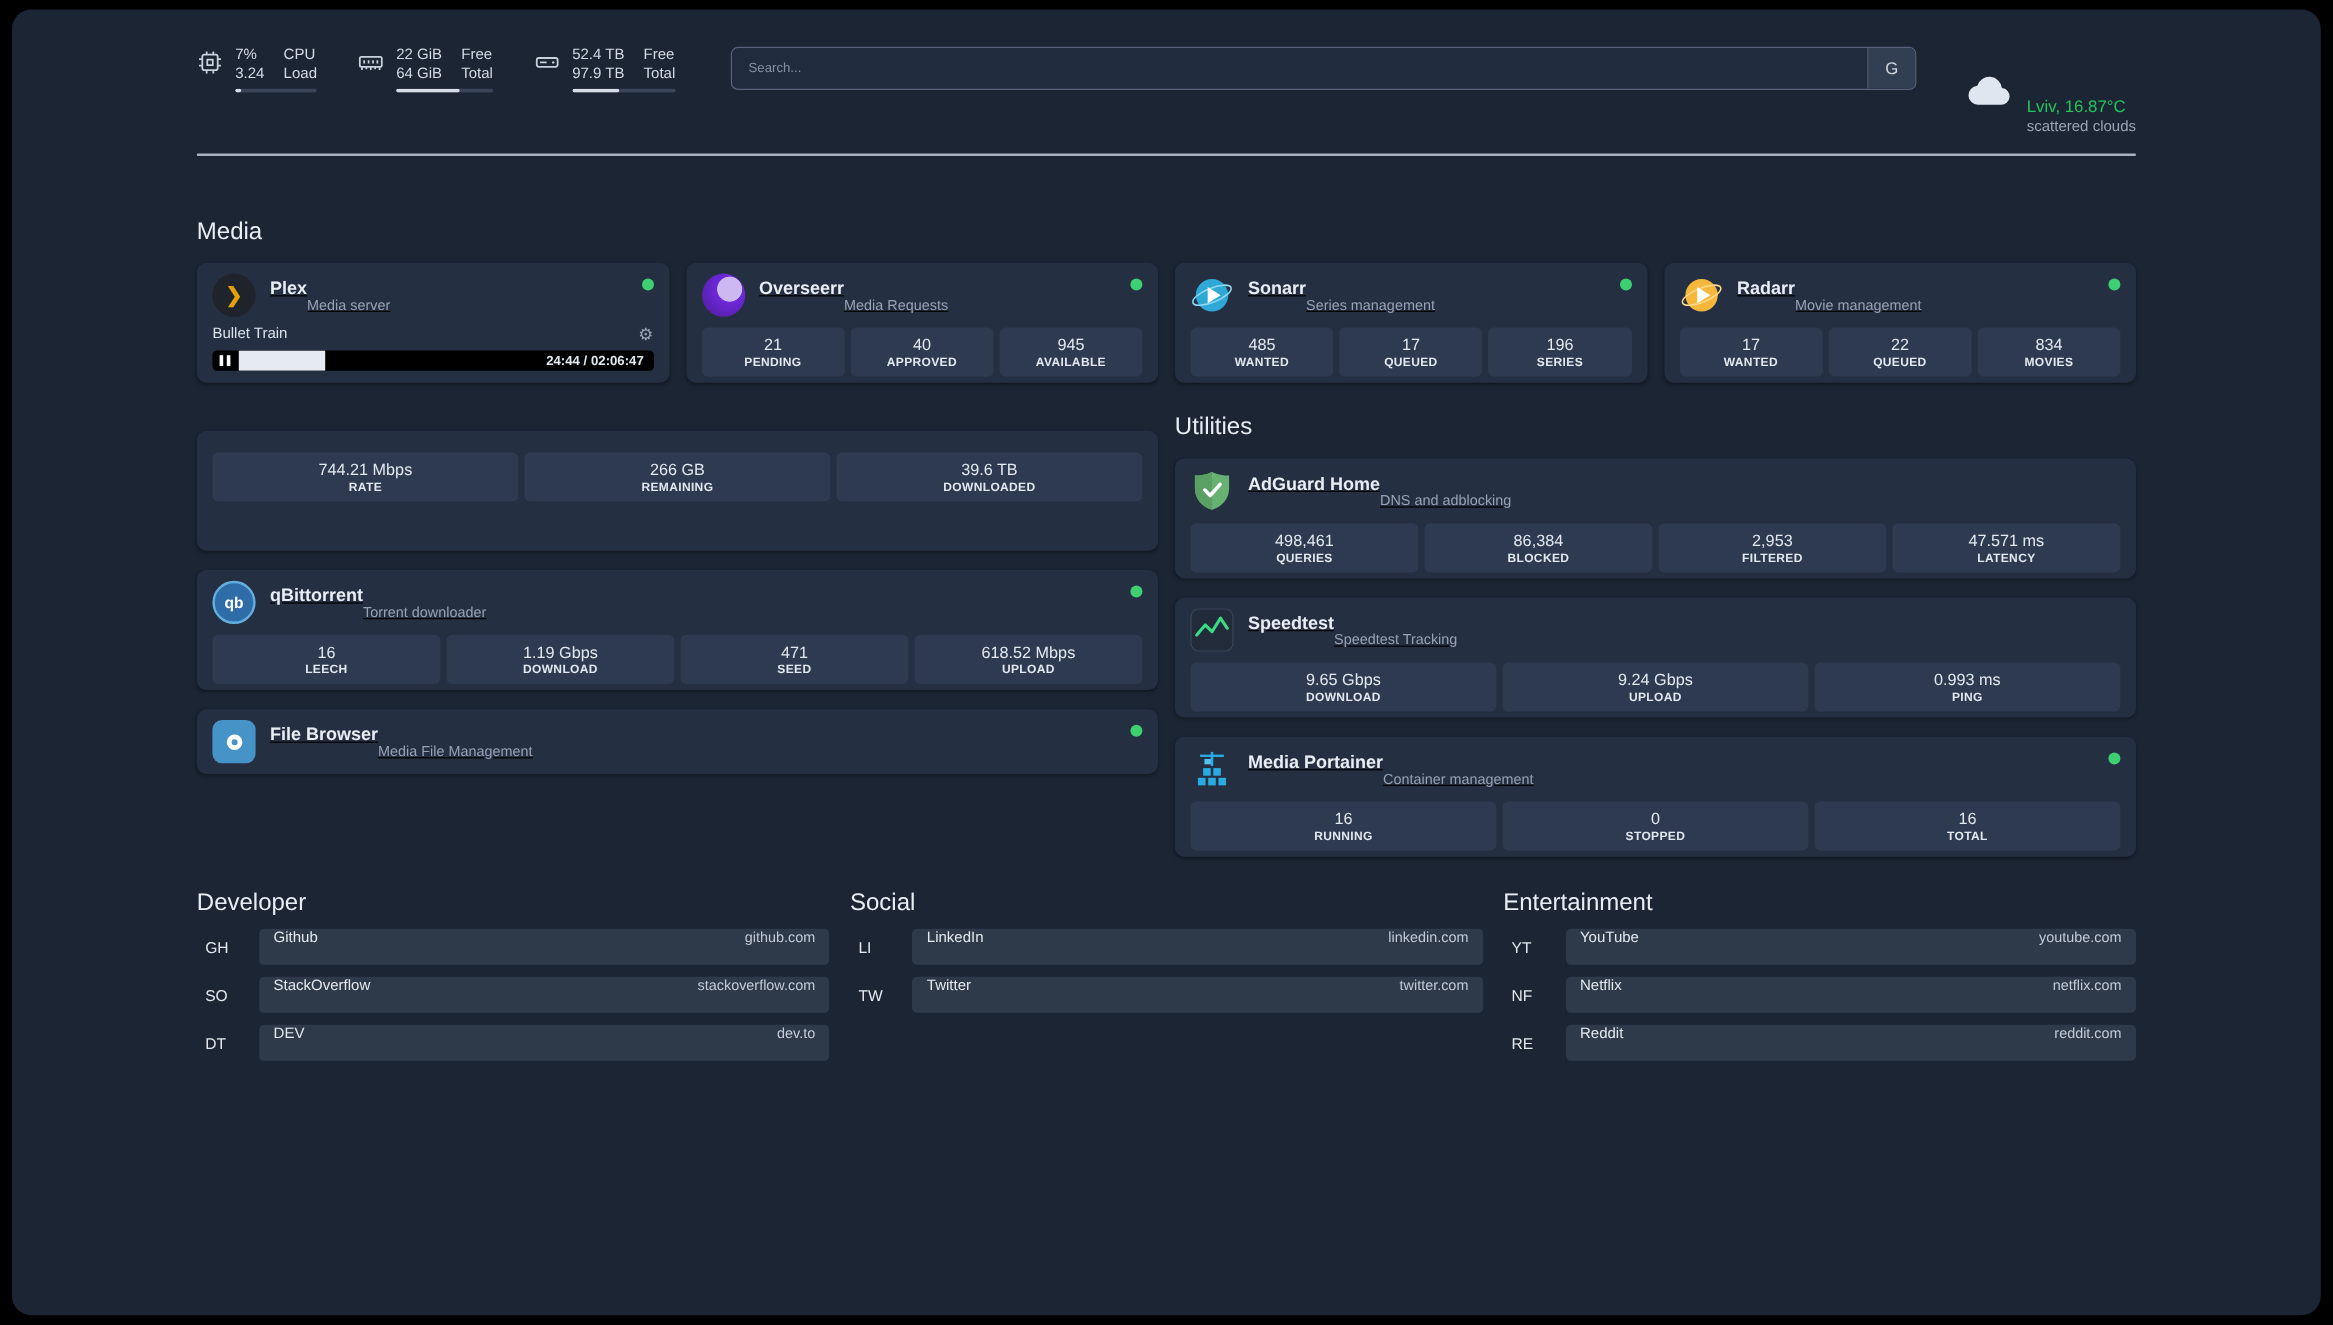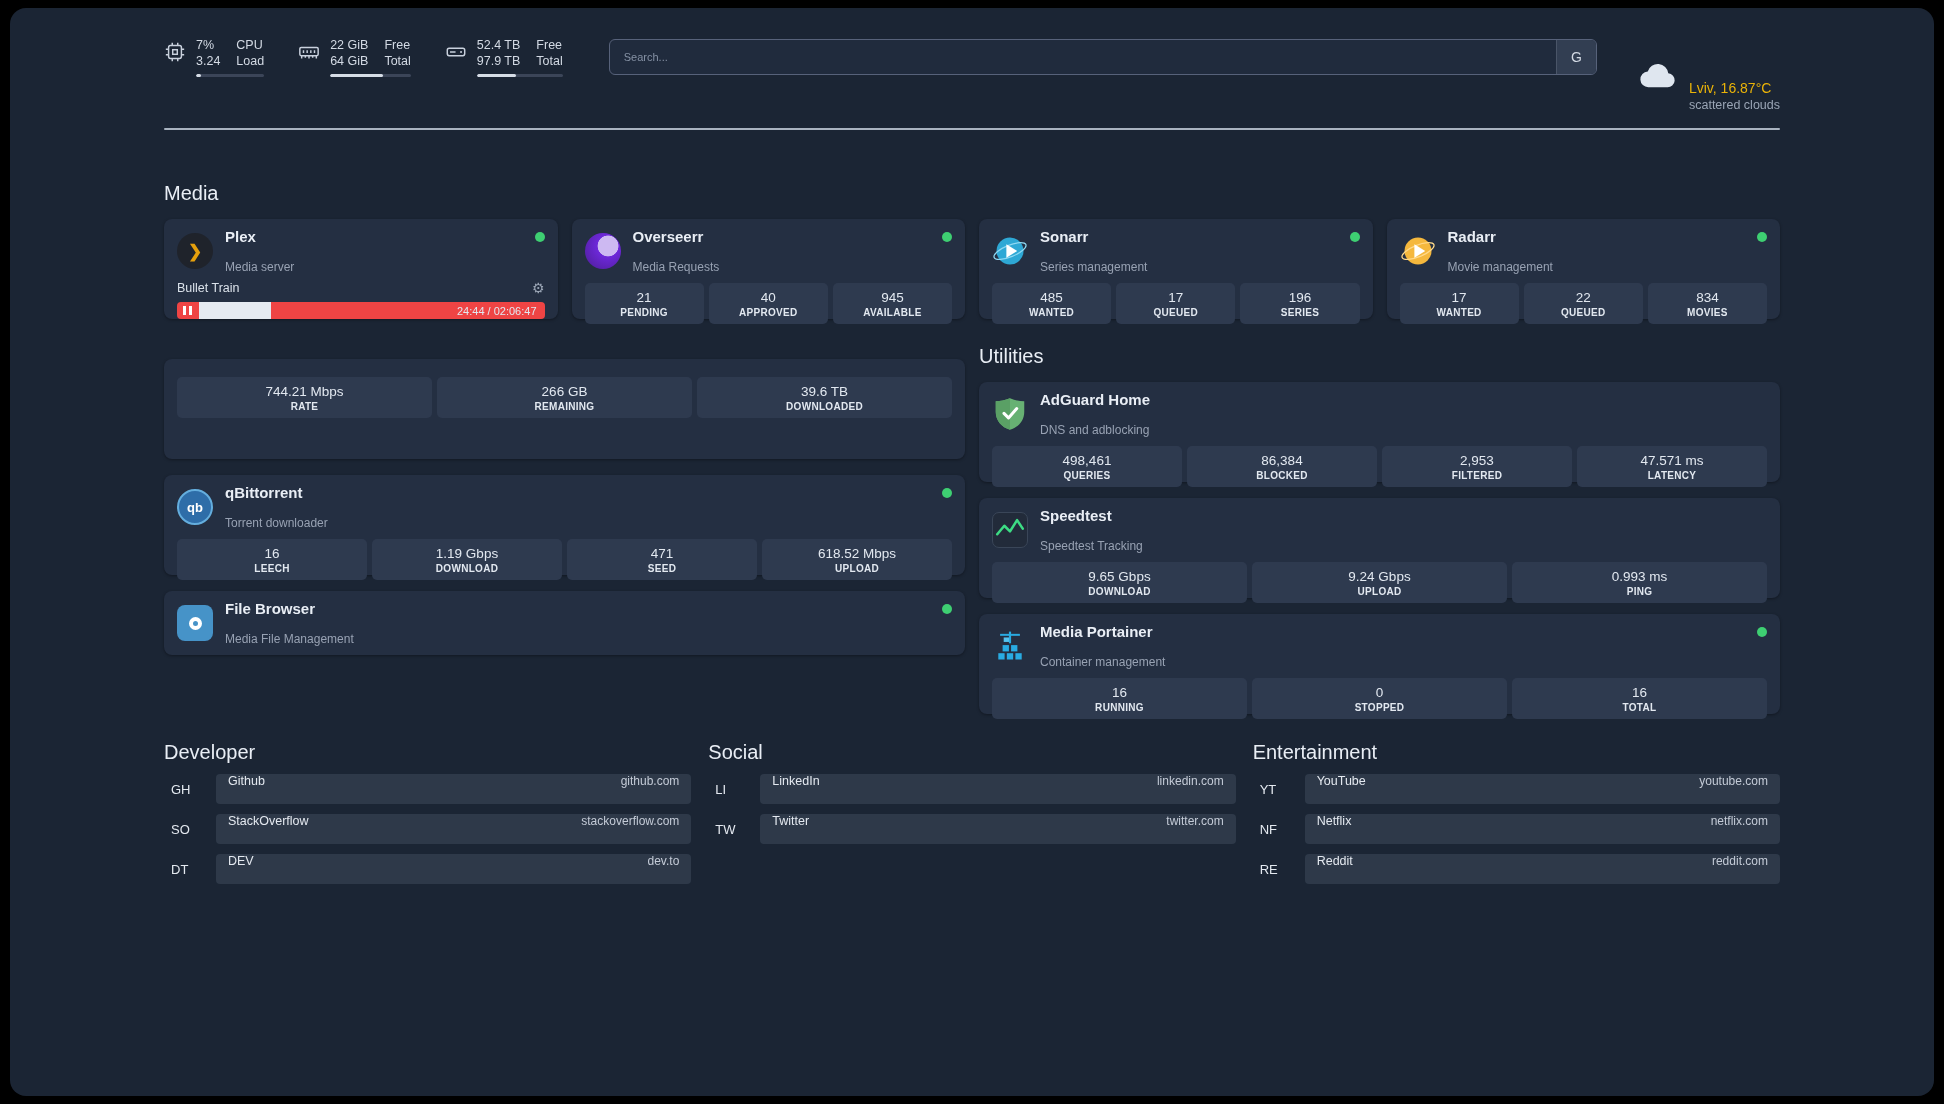--- a/index.html
+++ b/index.html
@@ -38,60 +38,60 @@
     font-family: "Liberation Sans", sans-serif;
   }
   .searchbar input::placeholder { color: #8591a4; }
   .search-provider {
     width: 40px; display: flex; align-items: center; justify-content: center;
     background: #323e52; color: #d2d9e3; font-size: 14px;
     border-left: 1px solid #4a5568; cursor: pointer;
   }
   .weather { display: flex; align-items: center; gap: 10px; }
   .weather svg { width: 42px; height: 42px; display: block; }
-  .weather-loc { font-size: 14px; color: #eab308; margin-top: 42px; }
+  .weather-loc { font-size: 14px; color: #22c55e; margin-top: 42px; }
   .weather-cond { font-size: 12.5px; color: #9aa5b5; margin-top: 2px; }
 
   .divider { height: 2px; background: #c2ccd9; opacity: .85; margin-top: 16px; border-radius: 1px; }
 
   
   .section-title { font-size: 20px; font-weight: 500; color: #e9eef5; }
   .media-section { margin-top: 52px; }
   .media-grid { display: grid; grid-template-columns: repeat(4, 1fr); gap: 14px; margin-top: 14px; }
 
   .twocol { display: grid; grid-template-columns: 1fr 1fr; gap: 14px; margin-top: 26px; }
   .col-stack { display: flex; flex-direction: column; gap: 16px; margin-top: 14px; }
 
   
   .card {
     background: #242f42; border-radius: 8px; padding: 9px 13px;
     box-shadow: 0 1px 3px rgba(0,0,0,.35); cursor: pointer;
   }
   .card.h100 { height: 100px; }
   .card-header { display: flex; align-items: center; gap: 12px; }
   .svc-icon { width: 36px; height: 36px; flex: none; display: flex; align-items: center; justify-content: center; }
-  .svc-text { display: flex; flex-direction: column; }
+  .svc-text { display: flex; flex-direction: row; text-decoration: underline; }
   .svc-name { font-size: 15px; font-weight: 700; color: #e9eef5; line-height: 1.15; }
   .svc-sub { font-size: 12px; color: #98a2b3; margin-top: 15px; }
   .dot { width: 10px; height: 10px; border-radius: 50%; background: #3ecf72; margin-left: auto; align-self: flex-start; margin-top: 4px; flex: none; }
   .stats { display: flex; gap: 5px; margin-top: 9px; }
   .tile {
     flex: 1; background: #2e3a4f; border-radius: 5px; height: 41px;
     display: flex; flex-direction: column; align-items: center; justify-content: center; gap: 2px;
   }
   .tile-value { font-size: 13.5px; color: #e2e8f0; }
   .tile-label { font-size: 10px; font-weight: 700; color: #e2e8f0; letter-spacing: .3px; }
 
   
   .plex-now { display: flex; align-items: center; margin-top: 7px; }
   .plex-track-title { font-size: 12.5px; color: #dbe2ea; }
   .gear { margin-left: auto; color: #9aa5b5; font-size: 14px; line-height: 1; cursor: pointer; }
   .plex-progress {
     position: relative; height: 17px; margin-top: 7px;
-    background: #ef4444; border-radius: 4px; overflow: hidden;
+    background: #000000; border-radius: 4px; overflow: hidden; font-weight: bold;
   }
   .plex-fill { position: absolute; left: 22px; top: 0; bottom: 0; background: #e6ebf2; }
   .pause-btn { position: absolute; left: 6px; top: 4px; display: flex; gap: 2.5px; cursor: pointer; }
   .pause-btn i { display: block; width: 3px; height: 9px; background: #fff; }
   .plex-time { position: absolute; right: 8px; top: 2.5px; font-size: 11px; color: #e2e8f0; }
 
   
   .plex-icon { background: #1f232b; border-radius: 50%; }
   .plex-icon span { color: #e5a00d; font-weight: 700; font-size: 17px; line-height: 1; }
   .overseerr-icon {

